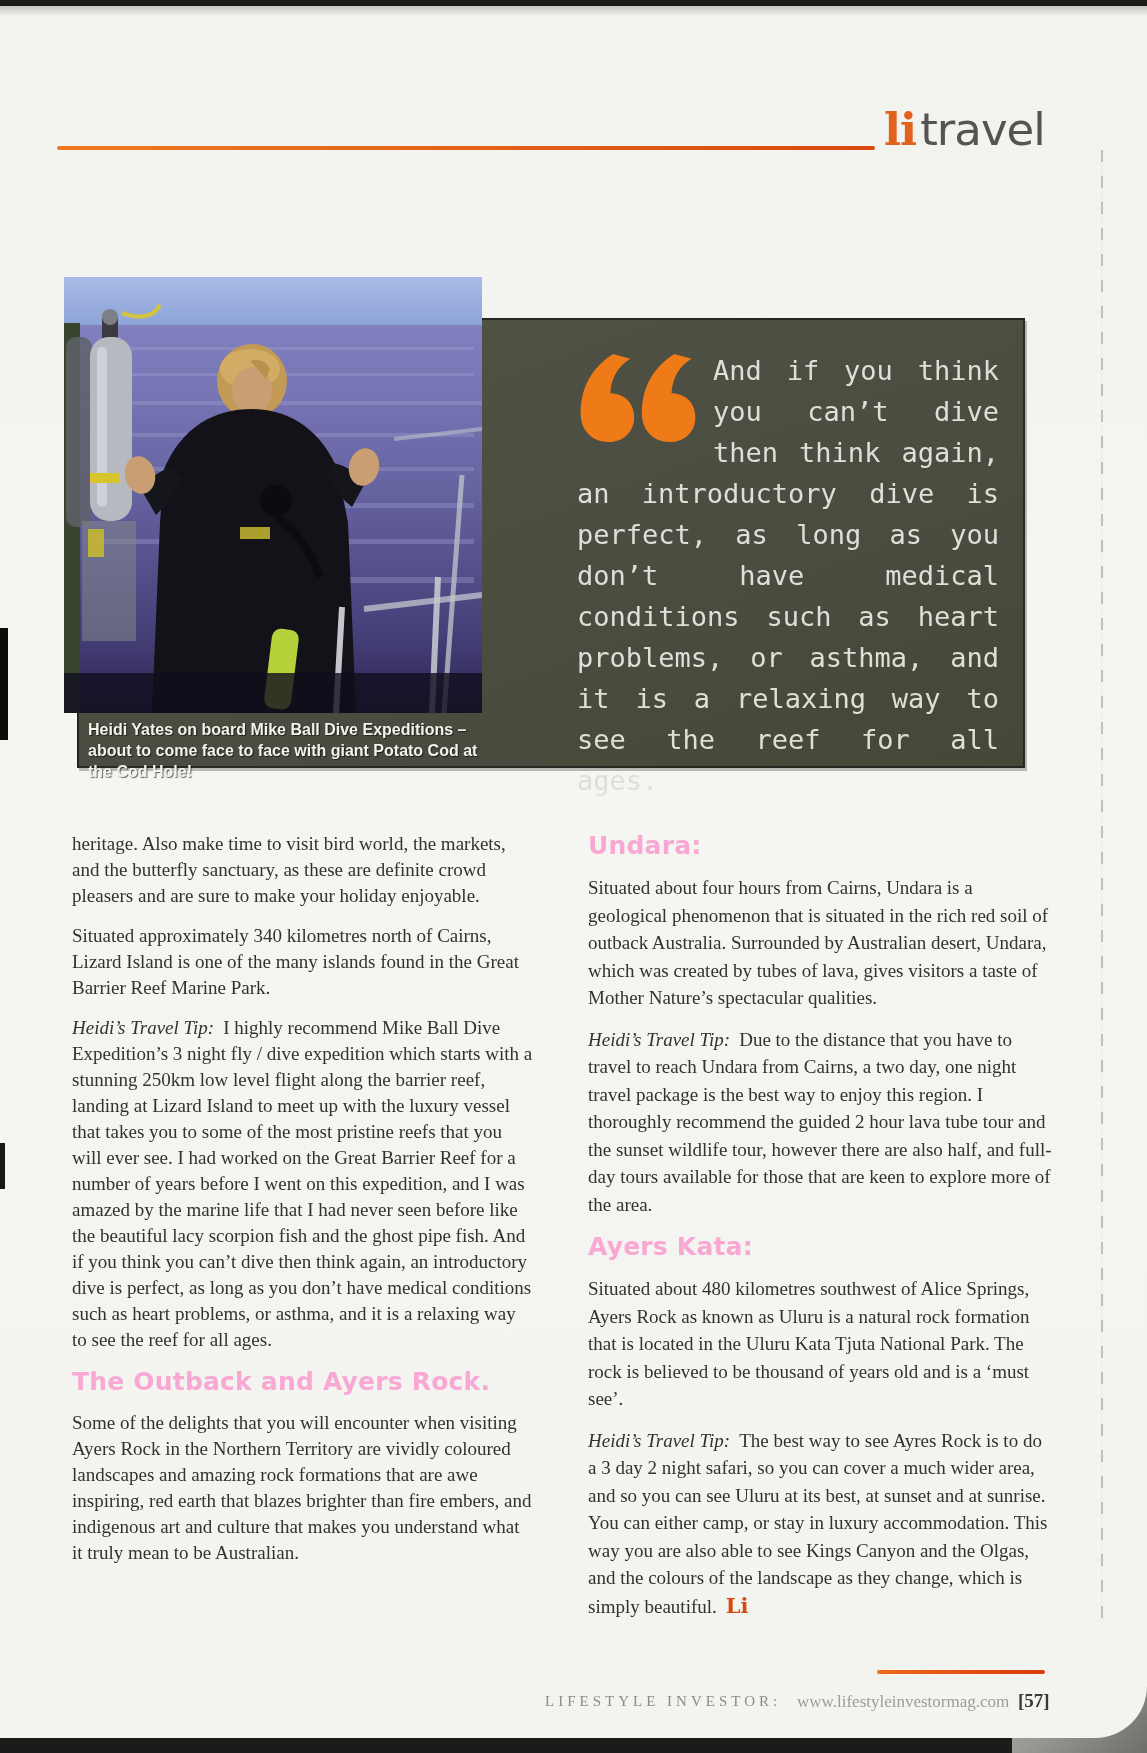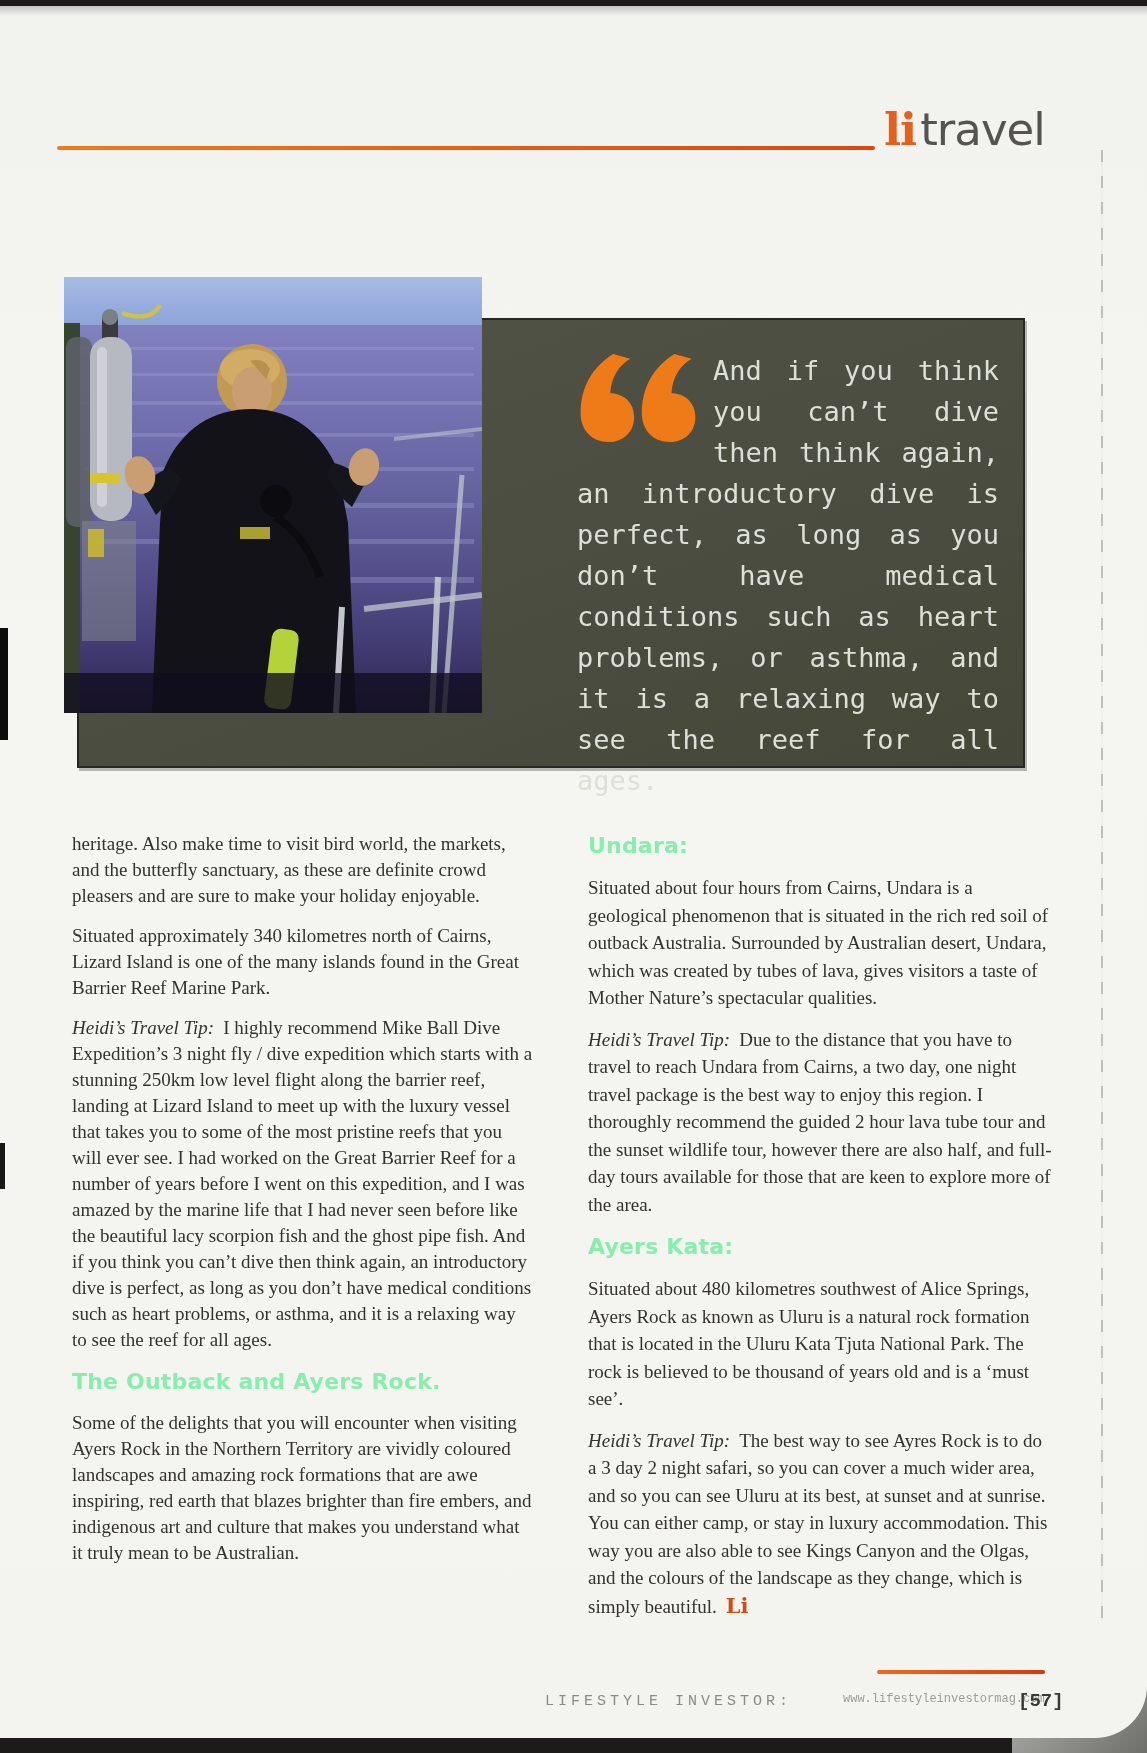--- a/index.html
+++ b/index.html
@@ -56,43 +56,43 @@
     text-shadow:1px 1px 1px rgba(0,0,0,.6);
   }
   
   .col{ position:absolute; top:831px; color:#34322d; font-size:19px; }
   .col-left{ left:72px; width:462px; line-height:26px; }
   .col-right{ left:588px; width:464px; line-height:27.5px; }
   .col p{ margin:0 0 0 0; }
   .col p + p, .col p + .tip, .col .tip + h3{ margin-top:14px; }
   .col h3{
     font-family:"DejaVu Sans", sans-serif; font-weight:700;
-    font-size:22px; line-height:30px; color:#86efac;
+    font-size:25px; line-height:30px; color:#f9a8d4;
     margin:44px 0 13px 0; letter-spacing:.2px;
   }
   .col h3:first-child{ margin-top:0; }
   .tip .lead{ font-style:italic; margin-right:9px; }
   .end-mark{
     font-family:"DejaVu Serif", serif; font-weight:700; font-size:21px;
     margin-left:9px;
   }
   
   .footer-rule{
     position:absolute; left:877px; top:1670px; width:168px; height:4px; border-radius:2px;
   }
   .footer{
     position:absolute; left:0; top:1690px; width:1029px; height:26px;
-    font-family:Liberation Mono, monospace;
+    font-family:Liberation Serif, serif;
   }
   .footer .mag{
     position:absolute; left:545px; top:3px; font-size:15px; letter-spacing:4px;
     color:#8b8b87;
   }
   .footer .url{
-    position:absolute; left:843px; top:2px; font-size:12px; color:#9c9c98;
+    position:absolute; left:797px; top:2px; font-size:17px; color:#9c9c98;
   }
   .footer .pageno{
     position:absolute; left:1018px; top:0; font-size:19px; font-weight:700; color:#3a3935;
   }
   
   .fold-line{
     position:absolute; left:1101px; top:150px; width:2px; height:1470px;
     background:repeating-linear-gradient(to bottom,
       rgba(125,125,122,.45) 0 12px, rgba(125,125,122,.05) 12px 26px);
   }
@@ -184,20 +184,21 @@
       <path d="M278 330 L 272 436" stroke="#d6dae0" stroke-width="6" opacity="0.9"></path>
       <path d="M374 300 L 368 436" stroke="#c9cfd6" stroke-width="6" opacity="0.85"></path>
       <path d="M398 198 L 380 436" stroke="#b9c0c8" stroke-width="5" opacity="0.8"></path>
       <path d="M300 332 L 418 318" stroke="#c3c8cf" stroke-width="6" opacity="0.75"></path>
       <path d="M330 162 L 418 152" stroke="#c3c8cf" stroke-width="4" opacity="0.55"></path>
     </g>
     <rect x="204" y="352" width="27" height="80" rx="9" fill="#b5d23b" transform="rotate(7 217 392)"></rect>
     <rect x="0" y="396" width="418" height="40" fill="#120e1e" opacity="0.8"></rect>
   </svg>
 
+  <div class="photo-caption">Heidi Yates on board Mike Ball Dive Expeditions – about to come face to face with giant Potato Cod at the Cod Hole!</div>
 
   <div class="col col-left">
     <p>heritage. Also make time to visit bird world, the markets, and the butterfly sanctuary, as these are definite crowd pleasers and are sure to make your holiday enjoyable.</p>
     <p>Situated approximately 340 kilometres north of Cairns, Lizard Island is one of the many islands found in the Great Barrier Reef Marine Park.</p>
     <p class="tip"><span class="lead">Heidi’s Travel Tip:</span><span>I highly recommend Mike Ball Dive Expedition’s 3 night fly / dive expedition which starts with a stunning 250km low level flight along the barrier reef, landing at Lizard Island to meet up with the luxury vessel that takes you to some of the most pristine reefs that you will ever see. I had worked on the Great Barrier Reef for a number of years before I went on this expedition, and I was amazed by the marine life that I had never seen before like the beautiful lacy scorpion fish and the ghost pipe fish. And if you think you can’t dive then think again, an introductory dive is perfect, as long as you don’t have medical conditions such as heart problems, or asthma, and it is a relaxing way to see the reef for all ages.</span></p>
     <h3>The Outback and Ayers Rock.</h3>
     <p>Some of the delights that you will encounter when visiting Ayers Rock in the Northern Territory are vividly coloured landscapes and amazing rock formations that are awe inspiring, red earth that blazes brighter than fire embers, and indigenous art and culture that makes you understand what it truly mean to be Australian.</p>
   </div>
 
   <div class="col col-right">

